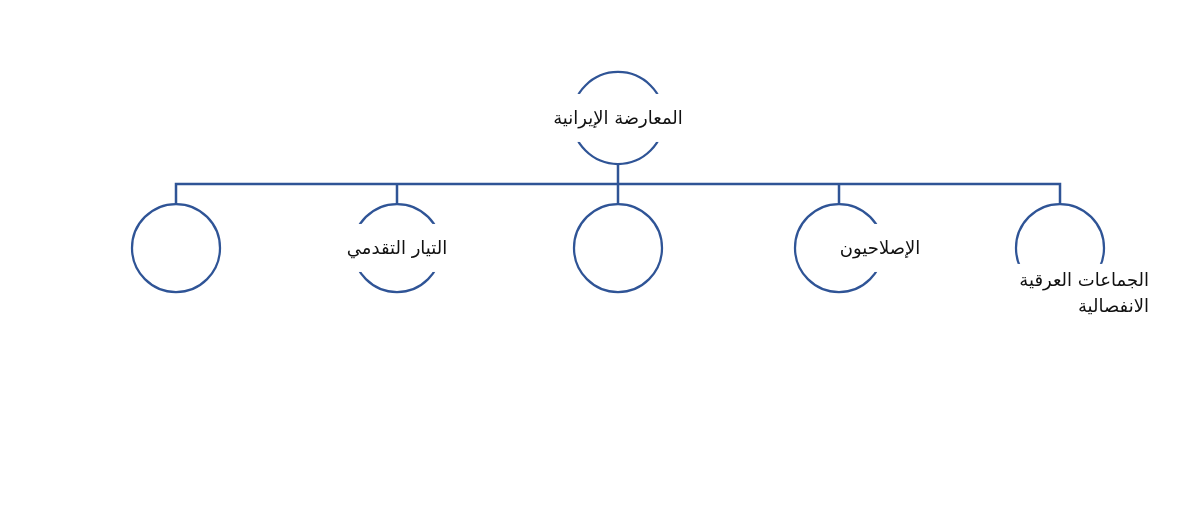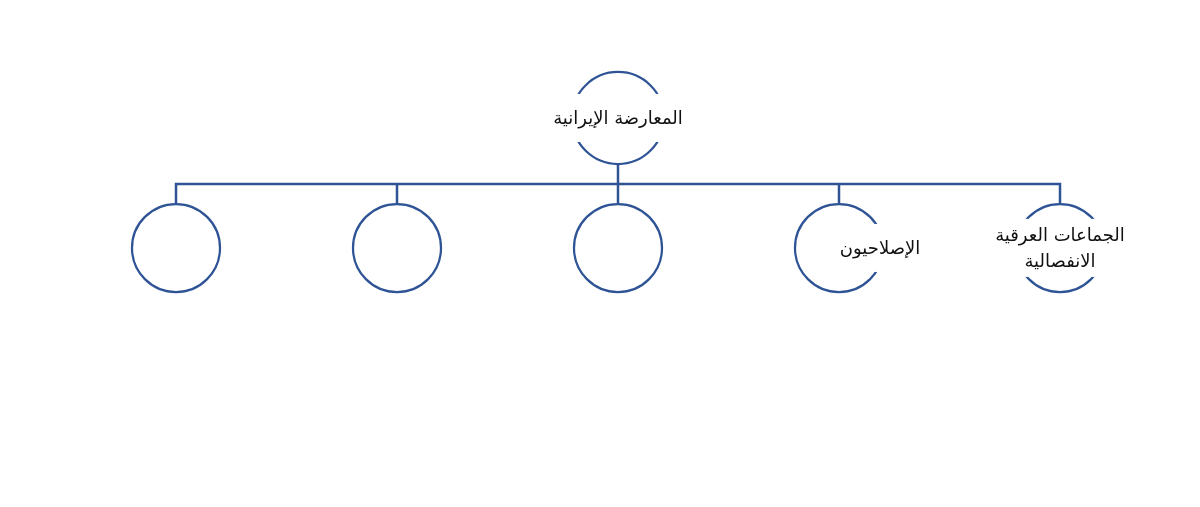--- a/index.html
+++ b/index.html
@@ -33,28 +33,29 @@
     stroke-width: 2.5;
     stroke-linejoin: miter;
   }
   .node-label {
     position: absolute;
     transform: translate(-50%, -50%);
     background: var(--bg-color, #ffffff);
     color: var(--text-color, #111111);
     font-size: 18px;
     line-height: 1.45;
-    text-align: center;
+    text-align: right;
     padding: 11px 8px;
     white-space: nowrap;
   }
   .node-label.wrap {
     white-space: normal;
     width: 178px;
     padding: 3px 2px;
+    margin-top: 45px;
   }
   .pos-root { left: 618px; top: 118px; }
   .pos-c1 { left: 176px; top: 248px; }
   .pos-c2 { left: 397px; top: 248px; }
   .pos-c3 { left: 618px; top: 248px; }
   .pos-c4 { left: 839px; top: 248px; margin-left: 41px; }
   .pos-c5 { left: 1060px; top: 248px; }
 </style>
 </head>
 <body>
@@ -69,19 +70,20 @@
     <circle class="node-circle" cx="176" cy="248" r="44"></circle>
     <circle class="node-circle" cx="397" cy="248" r="44"></circle>
     <circle class="node-circle" cx="618" cy="248" r="44"></circle>
     <circle class="node-circle" cx="839" cy="248" r="44"></circle>
     <circle class="node-circle" cx="1060" cy="248" r="44"></circle>
   </svg>
 
   <div class="node-label pos-root" dir="rtl">المعارضة الإيرانية</div>
 
 
+  <div class="node-label pos-c2" dir="rtl">التيار التقدمي</div>
 
 
   <div class="node-label pos-c4" dir="rtl">الإصلاحيون</div>
 
   <div class="node-label pos-c5 wrap" dir="rtl">الجماعات العرقية الانفصالية</div>
 
 </div>
 
 </body></html>

